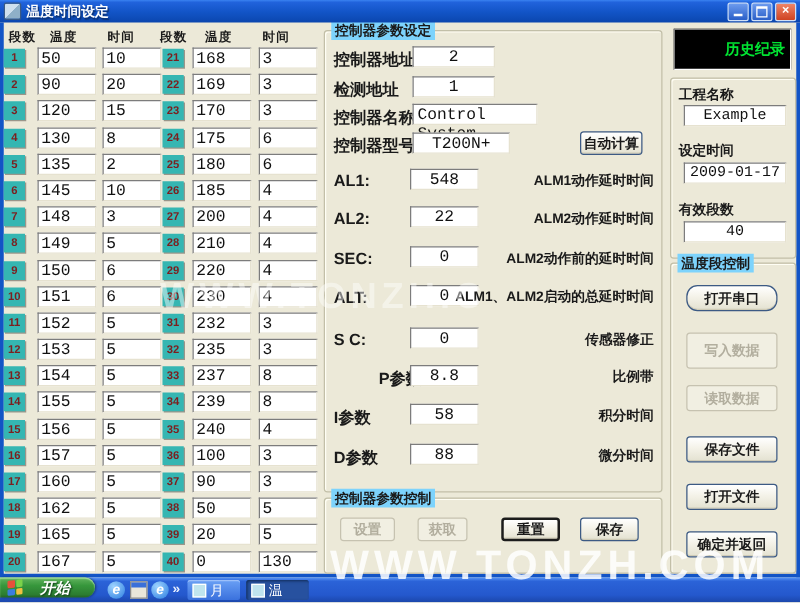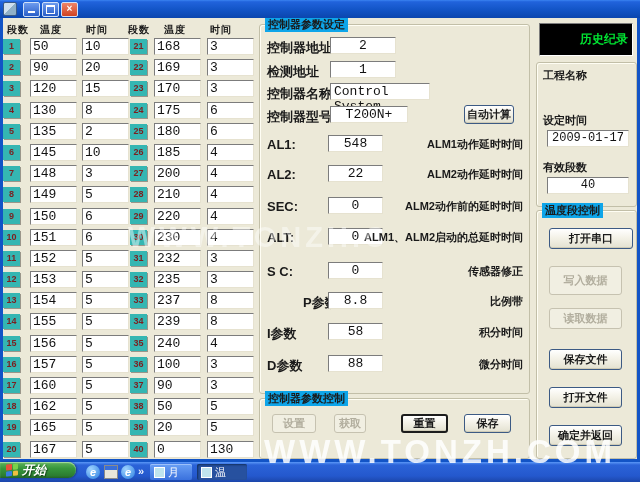--- a/index.html
+++ b/index.html
@@ -31,21 +31,21 @@
   .seg-badge{position:absolute;top:2px;width:17px;height:15px;background:var(--badge-bg,#35b6b2);
     color:var(--badge-text,#7c1f1f);font-size:9px;font-weight:bold;text-align:center;line-height:15px;
     box-shadow:1px 1px 0 #9a968a;}
   .seg-inp{position:absolute;top:1px;height:15px;background:#fff;border:1px solid;border-color:#7c7c7c #e6e2d0 #e6e2d0 #7c7c7c;
     font-family:"Liberation Mono",monospace;font-size:13px;line-height:15px;padding:0 2px;color:#111;}
   .b1{left:3px}.t1{left:30px;width:41px}.m1{left:82px;width:41px}
   .b2{left:130px}.t2{left:154px;width:41px}.m2{left:207px;width:41px}
 
   
   .grp{position:absolute;border:1px solid #c2bfa8;border-radius:3px;box-shadow:inset 1px 1px 0 #fffef4;z-index:4;}
-  .leg{position:absolute;top:-8px;left:5px;background:#0ea5e9;padding:0 3px;font-size:11px;font-weight:bold;color:#1a1a1a;white-space:nowrap;}
+  .leg{position:absolute;top:-8px;left:5px;background:#7dd3fc;padding:0 3px;font-size:11px;font-weight:bold;color:#1a1a1a;white-space:nowrap;}
   #grp-settings{left:259px;top:24px;width:269px;height:368px;}
   #grp-control{left:259px;top:398px;width:269px;height:59px;}
   #grp-project{left:536px;top:62px;width:99px;height:143px;}
   #grp-tempctl{left:536px;top:210px;width:99px;height:247px;font-family:Liberation Serif, serif;}
 
   
   .fld-label{position:absolute;font-size:13px;font-weight:bold;color:#1a1a1a;z-index:6;white-space:nowrap;}
   .fld-input{position:absolute;height:15px;background:#fff;border:1px solid;border-color:#7c7c7c #e6e2d0 #e6e2d0 #7c7c7c;
     font-family:"Liberation Mono",monospace;font-size:13px;line-height:15px;padding:0 3px;z-index:6;color:#111;}
   .ctr{text-align:center;}
@@ -72,21 +72,21 @@
   
   .wm{position:absolute;font-weight:bold;pointer-events:none;white-space:nowrap;z-index:50;font-family:"Liberation Sans",sans-serif;}
   .wm-mid{left:128px;top:221px;font-size:29px;letter-spacing:4px;color:rgba(255,255,255,0.45);}
   .wm-bot{left:264px;top:433px;font-size:33px;letter-spacing:4px;color:rgba(255,255,255,0.85);}
 
   
   .taskbar{position:absolute;left:0;top:462px;width:640px;height:20px;z-index:40;
     background:linear-gradient(180deg,#5a97f7 0%,#2b63d8 15%,#2458cd 70%,#1b46aa 100%);}
   .startbtn{position:absolute;left:0;top:0;width:76px;height:16px;border-radius:0 9px 9px 0;
     background:linear-gradient(180deg,#62b35e 0%,#37973c 40%,#2c7d31 85%,#226325 100%);
-    box-shadow:inset 0 1px 1px #a8e0a0,1px 0 2px rgba(0,0,0,.4);display:flex;align-items:center;gap:4px;
+    box-shadow:inset 0 1px 1px #a8e0a0,1px 0 2px rgba(0,0,0,.4);display:flex;align-items:center;gap:14px;
     padding-left:6px;box-sizing:border-box;cursor:pointer;}
   .startbtn .lbl{color:#fff;font-size:12px;font-weight:bold;font-style:italic;text-shadow:1px 1px 1px #14461a;}
   .flag{width:12px;height:12px;display:grid;grid-template-columns:1fr 1fr;grid-template-rows:1fr 1fr;gap:1px;transform:skewY(-6deg);}
   .flag i{border-radius:1px;}
   .flag i:nth-child(1){background:#e8503a}.flag i:nth-child(2){background:#7ad24a}
   .flag i:nth-child(3){background:#3a7de0}.flag i:nth-child(4){background:#f0c040}
   .ql{position:absolute;top:3px;width:14px;height:14px;cursor:pointer;}
   .ql.ie{border-radius:50%;background:radial-gradient(circle at 35% 30%,#9fd4ff,#2b7de0);color:#fff;
     font-size:11px;font-weight:bold;font-style:italic;text-align:center;line-height:14px;}
   .ql.win{background:#e9e6da;border:1px solid #8a8a8a;box-sizing:border-box;}
@@ -109,20 +109,21 @@
   .swirl{border-radius:50%;background:radial-gradient(circle at 40% 35%,#bfe8ff,#2468c8);}
   .tray-time{color:#fff;font-size:10px;margin-left:auto;}
 </style>
 </head>
 <body>
 
 <div id="stage">
 
   <div class="titlebar">
     <span class="app-ico"></span>
+    <span class="title-txt">温度时间设定</span>
     <span class="wc">
         <span class="bar"></span>
       </span>
     <span class="wc">
         <span class="box"></span>
       </span>
     <span class="wc close">
         <span class="x">×</span>
       </span>
   </div>
@@ -338,41 +339,42 @@
       <div class="fld-input ctr" style="left: 328px; top: 355px; width: 47px;">88</div>
       <div class="fld-desc" style="left: 330px; top: 357px; width: 193px;">微分时间</div>
     </div>
   <div class="xpbtn" id="auto-calc" style="left:464px;top:105px;width:50px;">自动计算</div>
 
   <div class="grp" id="grp-control">
     <span class="leg">控制器参数控制</span>
   </div>
   <div id="ctl-buttons">
       <div class="xpbtn dis" style="left: 272px; top: 414px; width: 44px;">设置</div>
-      <div class="xpbtn dis" style="left: 334px; top: 414px; width: 32px;">获取</div>
+      <div class="xpbtn dis" style="left: 334px; top: 414px; width: 40px;">获取</div>
       <div class="xpbtn dflt" style="left: 401px; top: 414px; width: 47px;">重置</div>
       <div class="xpbtn" style="left: 464px; top: 414px; width: 47px;">保存</div>
     </div>
 
   <div class="blackbox">
     <span>历史纪录</span>
   </div>
 
   <div class="grp" id="grp-project"></div>
   <span class="rp-label" style="left:543px;top:68px;">工程名称</span>
+  <div class="rp-input" style="top:84px;">Example</div>
   <span class="rp-label" style="left:543px;top:113px;">设定时间</span>
   <div class="rp-input" style="top:130px;">2009-01-17</div>
   <span class="rp-label" style="left:543px;top:160px;">有效段数</span>
   <div class="rp-input" style="top:177px;">40</div>
 
   <div class="grp" id="grp-tempctl">
     <span class="leg">温度段控制</span>
   </div>
   <div id="rp-buttons">
-      <div class="xpbtn" style="left: 549px; top: 228px; width: 84px; height: 21px;">打开串口</div>
+      <div class="xpbtn" style="left: 549px; top: 228px; width: 73px; height: 21px; border-radius: 9px;">打开串口</div>
       <div class="xpbtn dis" style="left: 549px; top: 266px; width: 73px; height: 29px;">写入数据</div>
       <div class="xpbtn dis" style="left: 549px; top: 308px; width: 73px; height: 21px;">读取数据</div>
       <div class="xpbtn" style="left: 549px; top: 349px; width: 73px; height: 21px;">保存文件</div>
       <div class="xpbtn" style="left: 549px; top: 387px; width: 73px; height: 21px;">打开文件</div>
       <div class="xpbtn" style="left: 549px; top: 425px; width: 73px; height: 21px;">确定并返回</div>
     </div>
 
   <div class="wm wm-mid">WWW.TONZH.C</div>
   <div class="wm wm-bot">WWW.TONZH.COM</div>
 

